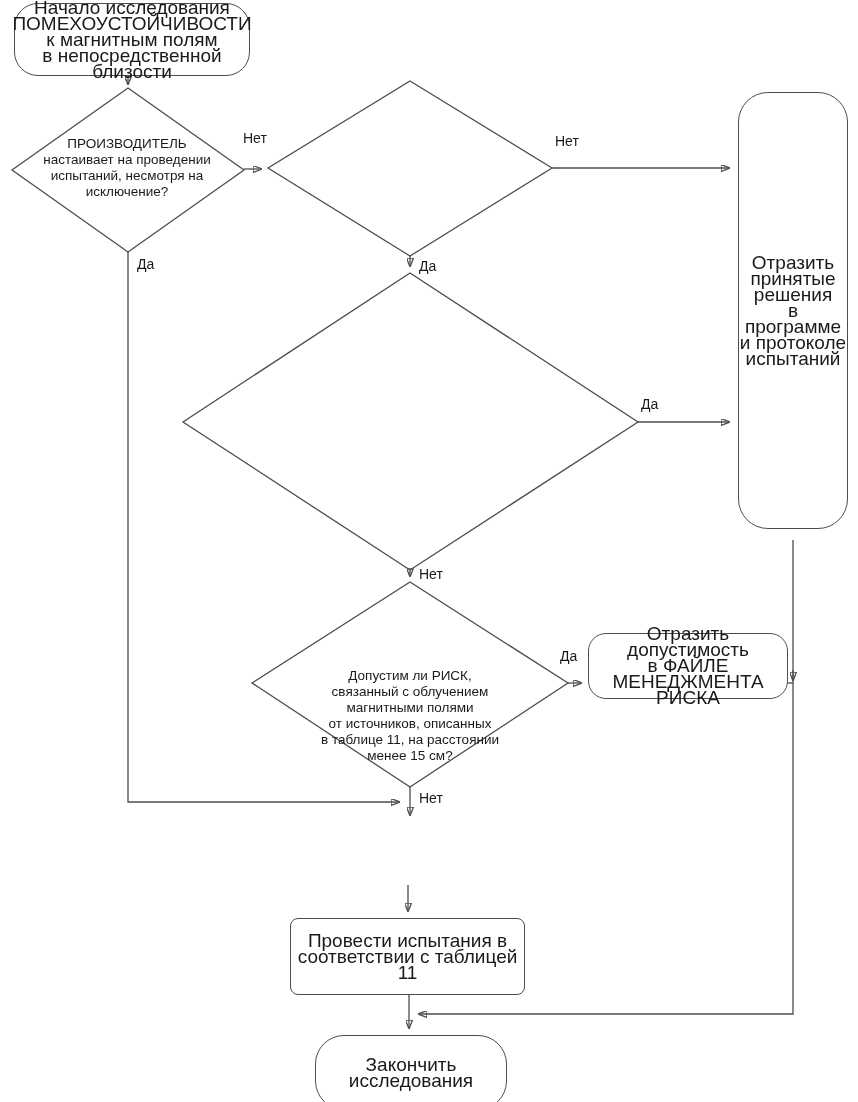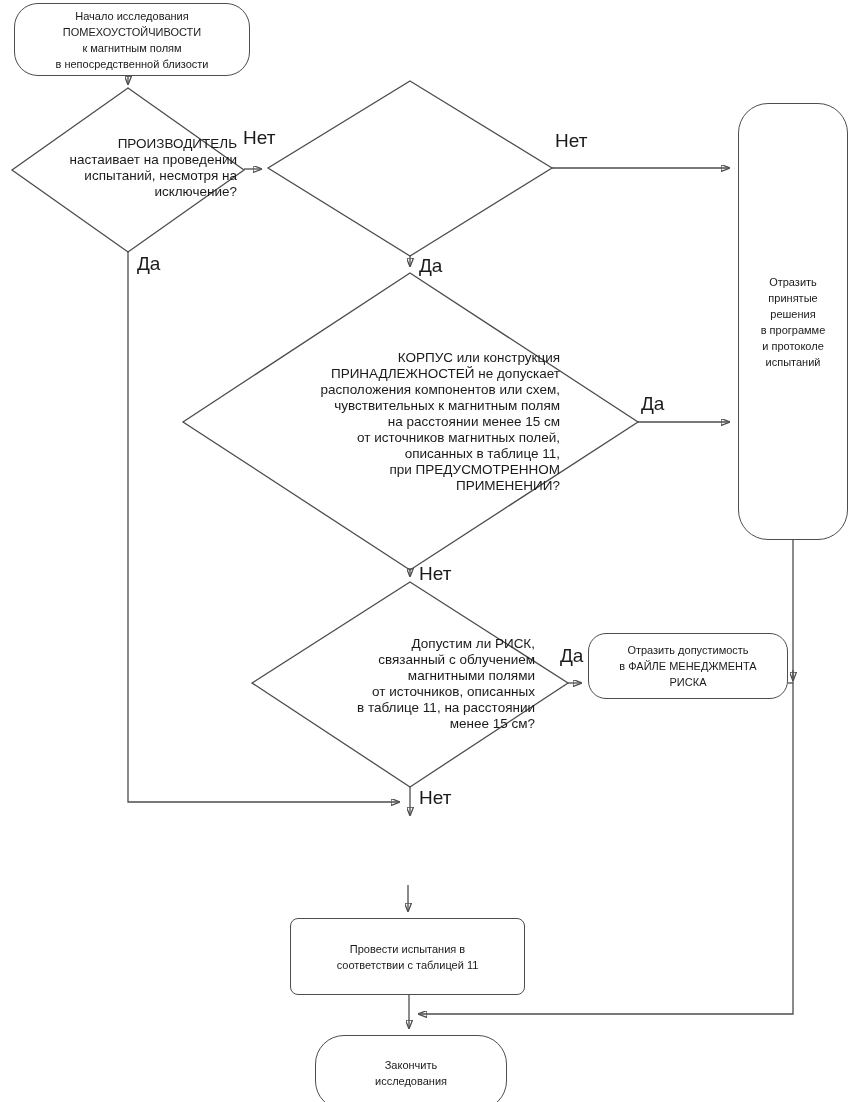--- a/index.html
+++ b/index.html
@@ -32,48 +32,48 @@
 
   .node {
     position: absolute;
     box-sizing: border-box;
     border: 1.3px solid var(--line);
     background: var(--background);
     display: flex;
     align-items: center;
     justify-content: center;
     text-align: center;
-    font-size: 11px;
+    font-size: 19px;
     line-height: 16px;
     white-space: pre-line;
   }
   .dtext {
     position: absolute;
-    text-align: right;
+    text-align: center;
     font-size: 13.5px;
     line-height: 16px;
     white-space: pre-line;
   }
   .elabel {
     position: absolute;
-    font-size: 19px;
+    font-size: 14px;
     line-height: 16px;
   }
 
   .n-start    { left: 14px;  top: 3px;    width: 236px; height: 73px;  border-radius: 24px; }
-  .n-record   { left: 738px; top: 103px;  width: 110px; height: 437px; border-radius: 30px; }
+  .n-record   { left: 738px; top: 92px;  width: 110px; height: 437px; border-radius: 30px; }
   .n-riskfile { left: 588px; top: 633px;  width: 200px; height: 66px;  border-radius: 18px; }
   .n-define   { left: 258px; top: 822px;  width: 300px; height: 63px;  border-radius: 31px; }
   .n-perform  { left: 290px; top: 918px;  width: 235px; height: 77px;  border-radius: 8px; }
   .n-end      { left: 315px; top: 1035px; width: 192px; height: 75px;  border-radius: 29px; }
 
   .t-manufacturer { left: 17px;  top: 136px; width: 220px; }
   .t-me           { left: 295px; top: 134px; width: 230px; }
   .t-enclosure    { left: 260px; top: 350px; width: 300px; }
-  .t-risk         { left: 285px; top: 636px; width: 250px; }
+  .t-risk         { left: 285px; top: 668px; width: 250px; }
 
   .l-manuf-no  { left: 243px; top: 130px; }
   .l-manuf-yes { left: 137px; top: 256px; }
   .l-me-yes    { left: 419px; top: 258px; }
   .l-me-no     { left: 555px; top: 133px; }
   .l-encl-yes  { left: 641px; top: 396px; }
   .l-encl-no   { left: 419px; top: 566px; }
   .l-risk-yes  { left: 560px; top: 648px; }
   .l-risk-no   { left: 419px; top: 790px; }
 </style>
@@ -125,29 +125,20 @@
 РИСКА</div>
   <div class="node n-perform">Провести испытания в
 соответствии с таблицей 11</div>
   <div class="node n-end">Закончить
 исследования</div>
 
   <div class="dtext t-manufacturer">ПРОИЗВОДИТЕЛЬ
 настаивает на проведении
 испытаний, несмотря на
 исключение?</div>
-  <div class="dtext t-enclosure">КОРПУС или конструкция
-ПРИНАДЛЕЖНОСТЕЙ не допускает
-расположения компонентов или схем,
-чувствительных к магнитным полям
-на расстоянии менее 15 см
-от источников магнитных полей,
-описанных в таблице 11,
-при ПРЕДУСМОТРЕННОМ
-ПРИМЕНЕНИИ?</div>
   <div class="dtext t-risk">Допустим ли РИСК,
 связанный с облучением
 магнитными полями
 от источников, описанных
 в таблице 11, на расстоянии
 менее 15 см?</div>
 
   <div class="elabel l-manuf-no">Нет</div>
   <div class="elabel l-manuf-yes">Да</div>
   <div class="elabel l-me-yes">Да</div>

